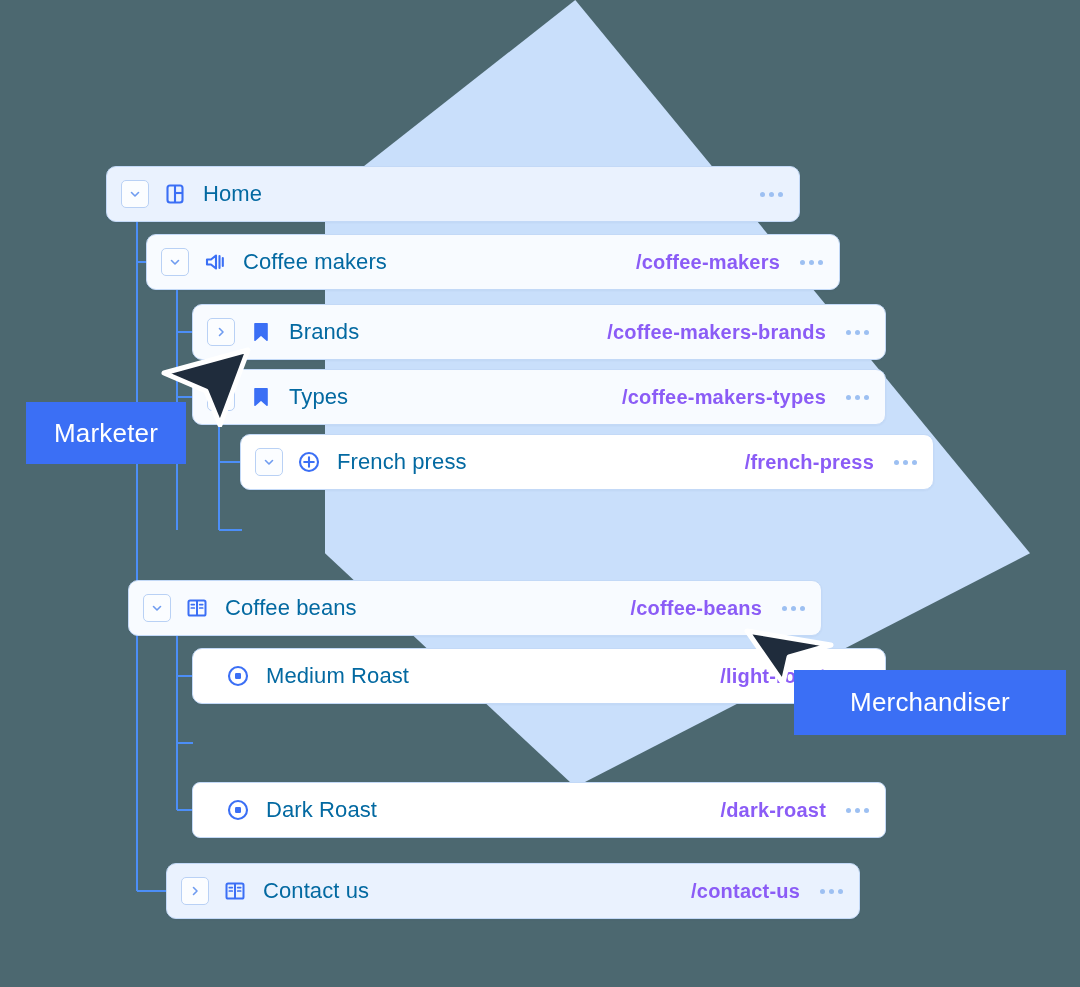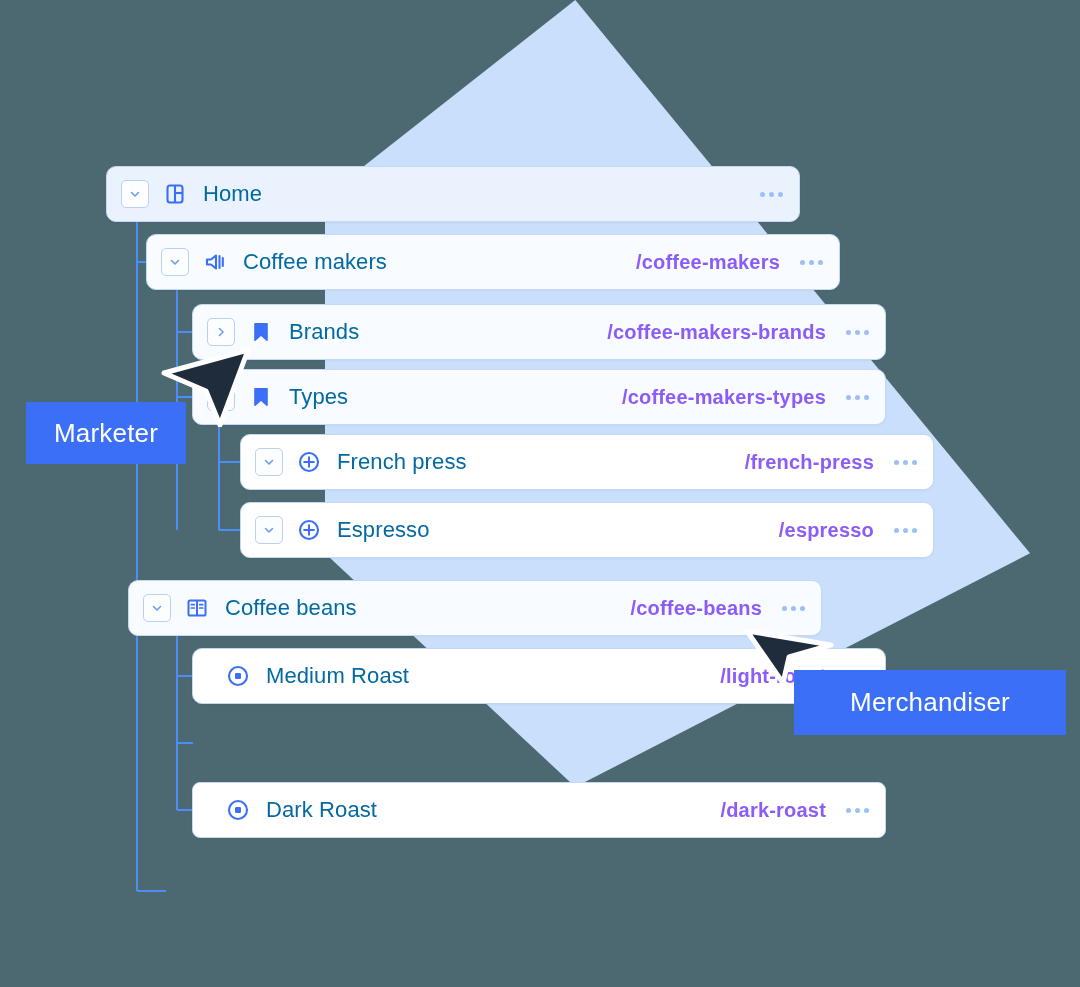--- a/index.html
+++ b/index.html
@@ -238,41 +238,20 @@
     <span class="rlabel">French press</span>
     <span class="spacer"></span>
     <span class="rslug">/french-press</span>
     <span class="dots">
         <i></i>
         <i></i>
         <i></i>
       </span>
   </div>
 
-  <div class="row" id="row-espresso" style="left:240px;top:502px;width:694px;">
-    <span class="toggle">
-      <svg width="14" height="14" viewBox="0 0 14 14">
-          <path d="M3.5 5.5 L7 9 L10.5 5.5" fill="none" stroke="#6f9cf0" stroke-width="1.6" stroke-linecap="round" stroke-linejoin="round"></path>
-        </svg>
-    </span>
-    <span class="ticon">
-      <svg width="24" height="24" viewBox="0 0 24 24">
-        <circle cx="12" cy="12" r="9" fill="none" stroke="#3b6ff5" stroke-width="2.1"></circle>
-        <path d="M12 7.2 L12 16.8 M7.2 12 L16.8 12" stroke="#3b6ff5" stroke-width="2.1" stroke-linecap="round"></path>
-      </svg>
-    </span>
-    <span class="rlabel">Espresso</span>
-    <span class="spacer"></span>
-    <span class="rslug">/espresso</span>
-    <span class="dots">
-        <i></i>
-        <i></i>
-        <i></i>
-      </span>
-  </div>
 
   <div class="row faint" id="row-coffee-beans" style="left:128px;top:580px;width:694px;text-align:right;">
     <span class="toggle">
       <svg width="14" height="14" viewBox="0 0 14 14">
           <path d="M3.5 5.5 L7 9 L10.5 5.5" fill="none" stroke="#6f9cf0" stroke-width="1.6" stroke-linecap="round" stroke-linejoin="round"></path>
         </svg>
     </span>
     <span class="ticon">
       <svg width="24" height="24" viewBox="0 0 24 24">
         <rect x="3.5" y="4.5" width="17" height="15" rx="1.6" fill="none" stroke="#3b6ff5" stroke-width="2"></rect>
@@ -318,20 +297,42 @@
     <span class="rlabel">Dark Roast</span>
     <span class="spacer"></span>
     <span class="rslug">/dark-roast</span>
     <span class="dots">
         <i></i>
         <i></i>
         <i></i>
       </span>
   </div>
 
+  <div class="row tinted" id="row-contact-us" style="left:166px;top:863px;width:694px;">
+    <span class="toggle">
+      <svg width="14" height="14" viewBox="0 0 14 14">
+          <path d="M5.5 3.5 L9 7 L5.5 10.5" fill="none" stroke="#6f9cf0" stroke-width="1.6" stroke-linecap="round" stroke-linejoin="round"></path>
+        </svg>
+    </span>
+    <span class="ticon">
+      <svg width="24" height="24" viewBox="0 0 24 24">
+        <rect x="3.5" y="4.5" width="17" height="15" rx="1.6" fill="none" stroke="#3b6ff5" stroke-width="2"></rect>
+        <path d="M12 4.5 L12 19.5" stroke="#3b6ff5" stroke-width="2"></path>
+        <path d="M6.3 8.6 L9.3 8.6 M6.3 12 L9.3 12 M14.7 8.6 L17.7 8.6 M14.7 12 L17.7 12" stroke="#3b6ff5" stroke-width="1.7" stroke-linecap="round"></path>
+      </svg>
+    </span>
+    <span class="rlabel">Contact us</span>
+    <span class="spacer"></span>
+    <span class="rslug">/contact-us</span>
+    <span class="dots">
+        <i></i>
+        <i></i>
+        <i></i>
+      </span>
+  </div>
 
   <svg class="cursor" id="cursor-marketer" width="92" height="80" viewBox="0 0 92 80">
     <path d="M4 26 L88 3 L60 78 L46 44 Z" fill="#1f2c3c" stroke="#ffffff" stroke-width="5" stroke-linejoin="round"></path>
   </svg>
 
   <svg class="cursor" id="cursor-merchandiser" width="92" height="80" viewBox="0 0 92 80">
     <path d="M4 26 L88 40 L46 52 L40 78 Z" fill="#1f2c3c" stroke="#ffffff" stroke-width="5" stroke-linejoin="round"></path>
   </svg>
 
   <div class="badge" id="badge-marketer">

